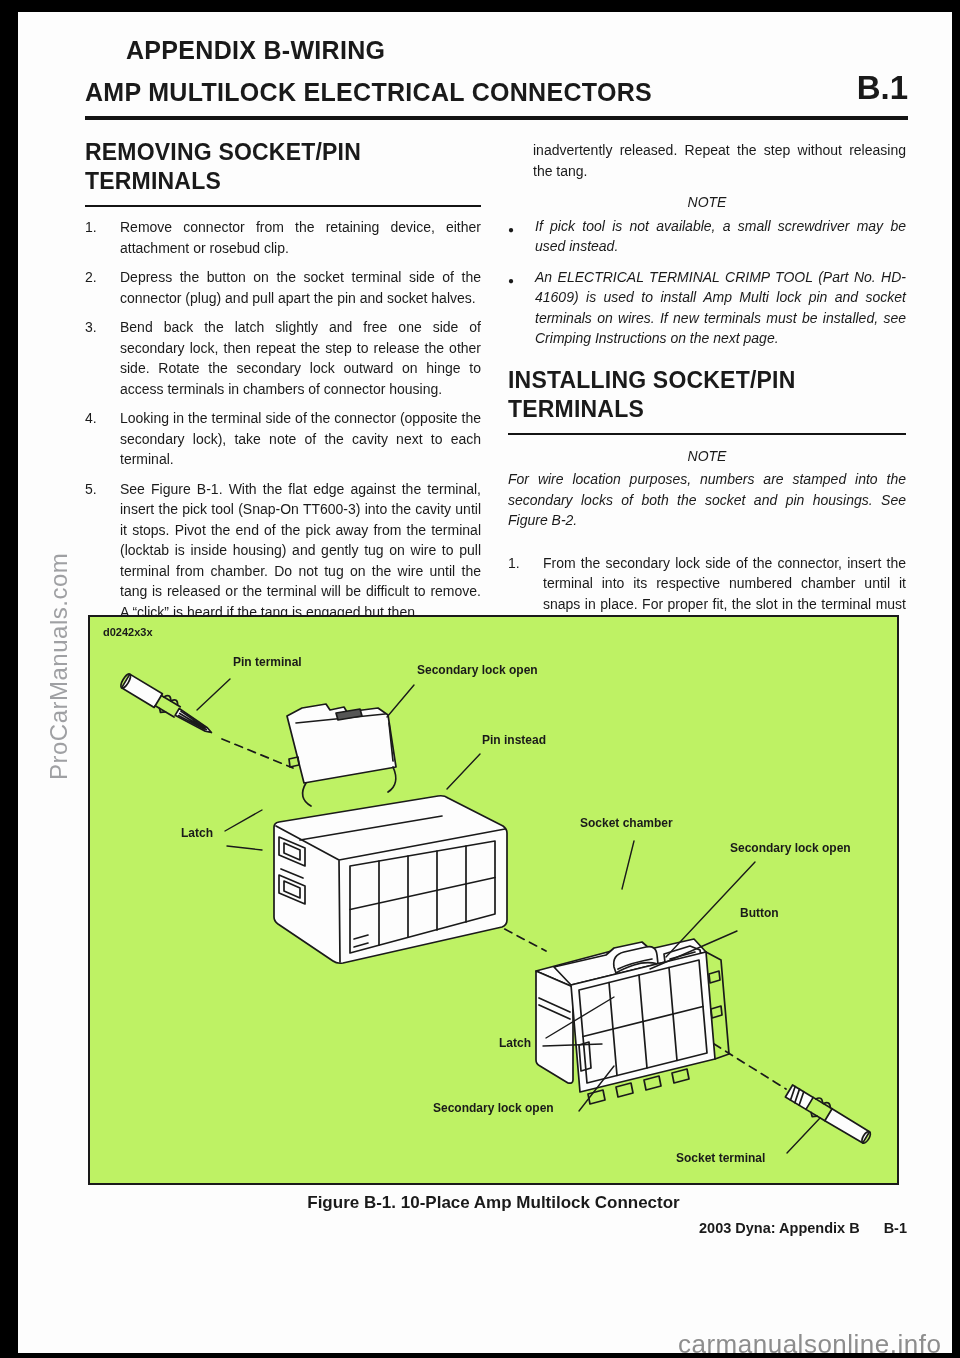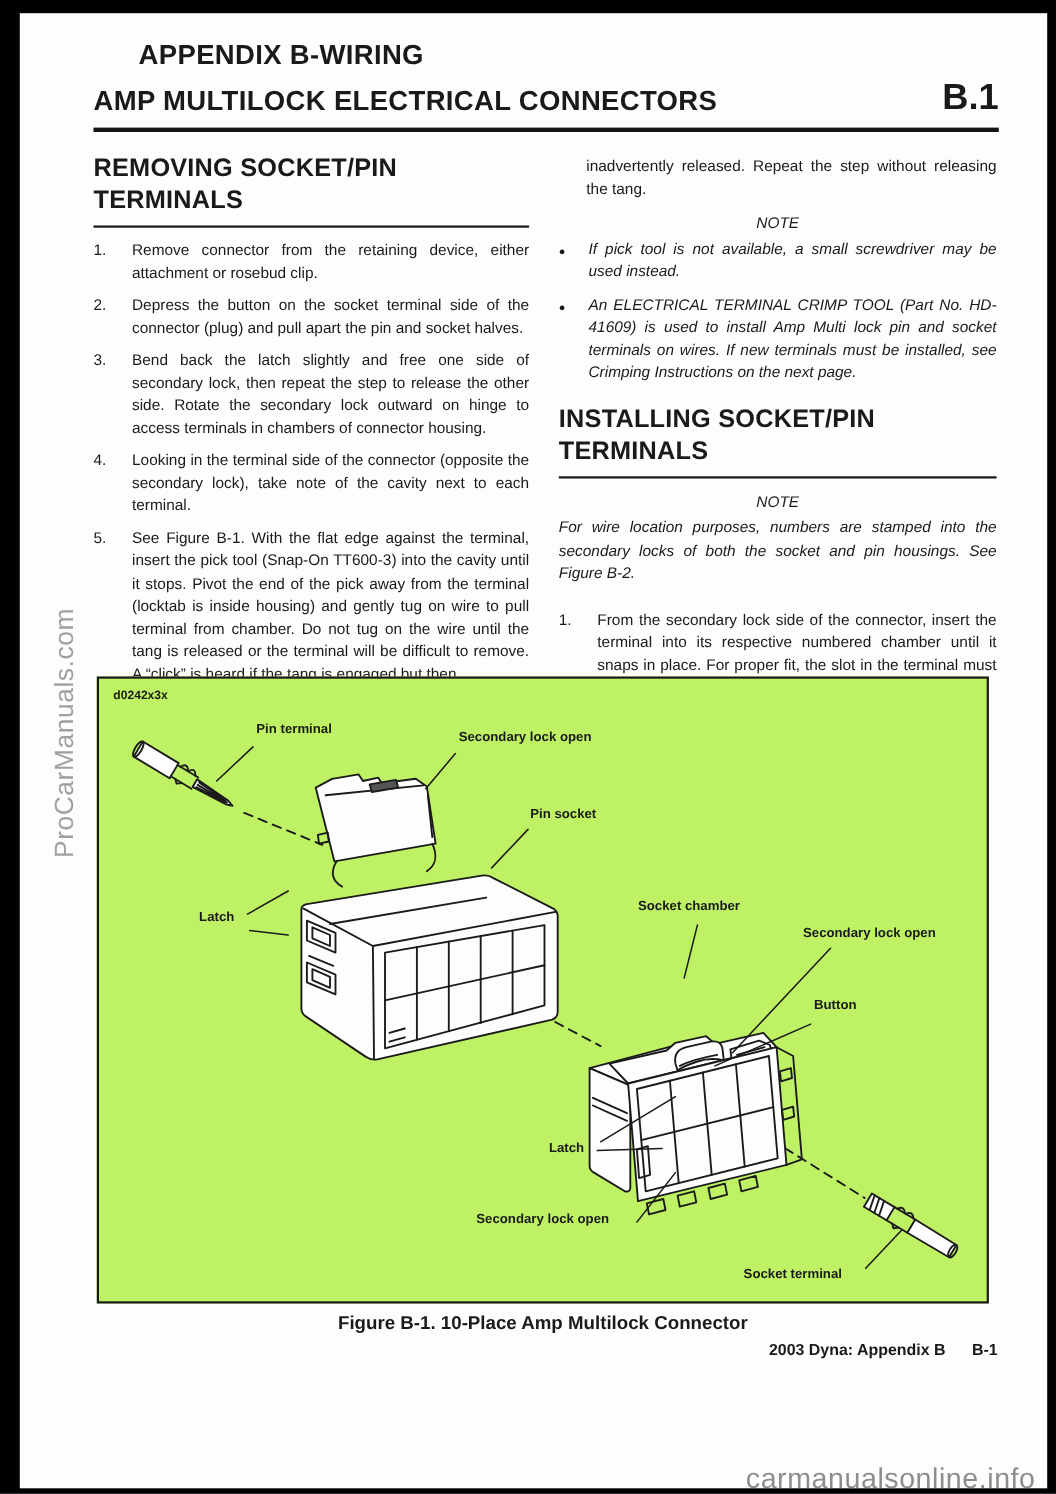--- a/index.html
+++ b/index.html
@@ -216,21 +216,21 @@
           <path d="M453,429 L512,427 M456,421 L524,380"></path>
           <path d="M489,494 L524,449"></path>
           <path d="M697,536 L730,501"></path>
         </g>
       </g>
     </svg>
 
     <div class="fig-code">d0242x3x</div>
     <div class="fig-label lbl-pin-terminal">Pin terminal</div>
     <div class="fig-label lbl-seclock1">Secondary lock open</div>
-    <div class="fig-label lbl-pin-housing">Pin socket</div>
+    <div class="fig-label lbl-pin-housing">Pin instead</div>
     <div class="fig-label lbl-latch1">Latch</div>
     <div class="fig-label lbl-socket-housing">Socket chamber</div>
     <div class="fig-label lbl-seclock2">Secondary lock open</div>
     <div class="fig-label lbl-button">Button</div>
     <div class="fig-label lbl-latch2">Latch</div>
     <div class="fig-label lbl-seclock3">Secondary lock open</div>
     <div class="fig-label lbl-socket-terminal">Socket terminal</div>
   </div>
 
   <div class="fig-caption">Figure B-1. 10-Place Amp Multilock Connector</div>

